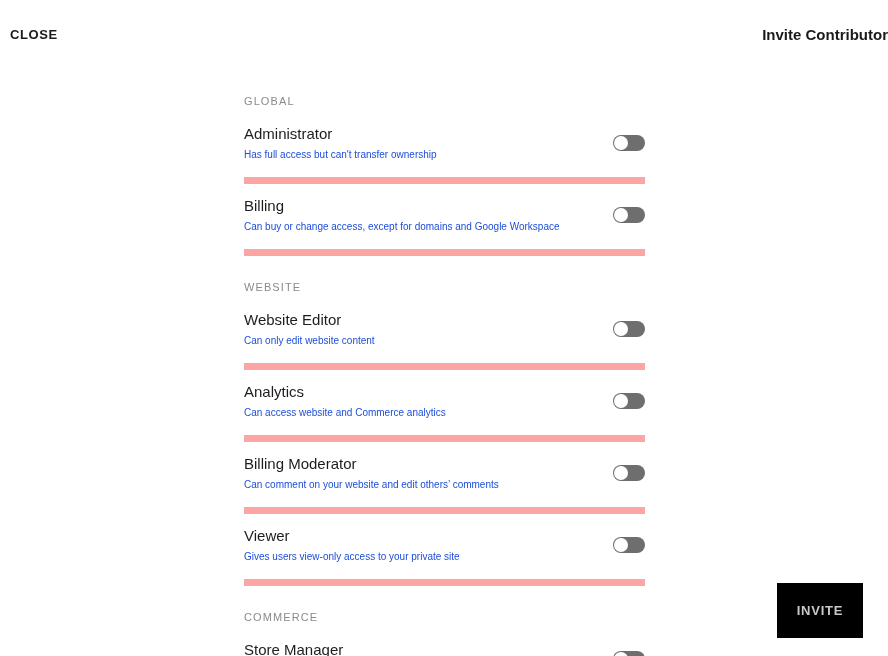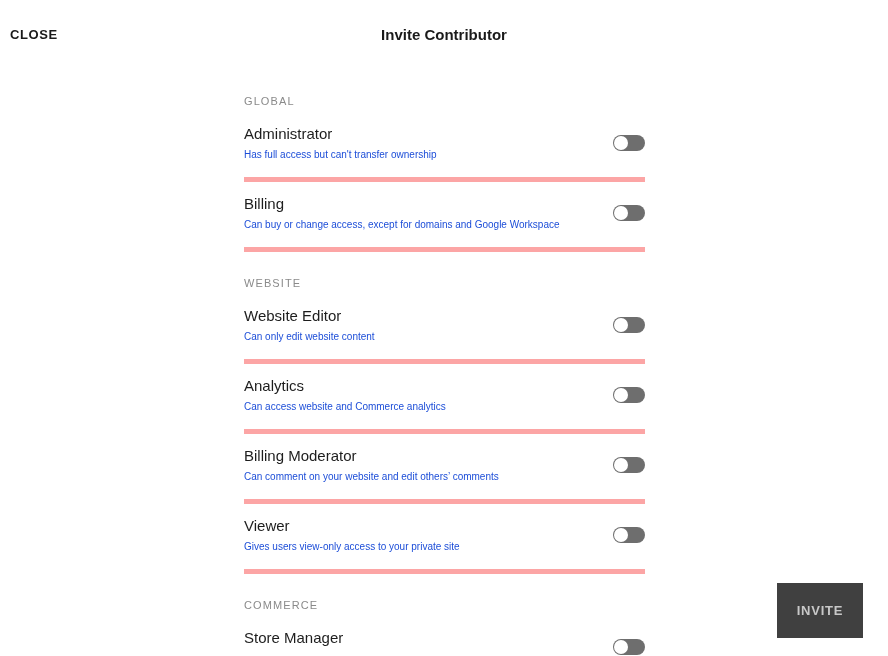--- a/index.html
+++ b/index.html
@@ -36,21 +36,21 @@
     padding: 0;
     cursor: pointer;
     font-family: "Liberation Sans", sans-serif;
     line-height: 18px;
   }
   .modal-title {
     position: absolute;
     left: 0;
     right: 0;
     top: 25px;
-    text-align: center;
+    text-align: right;
     font-size: 15px;
     font-weight: bold;
     color: #1a1a1a;
     line-height: 20px;
   }
 
   
   .content-column {
     position: absolute;
     left: 244px;
@@ -71,21 +71,21 @@
     padding-bottom: 4px;
   }
   .section:first-child .section-label {
     padding-top: 24px;
   }
 
   .permission-row {
     display: flex;
     align-items: flex-start;
     justify-content: space-between;
-    border-bottom: 5px solid #fca5a5;
+    border-bottom: 7px solid #fca5a5;
     padding: 12px 0 14px 0;
     min-height: 38px;
     box-sizing: border-box;
   }
   .row-text {
     width: 340px;
     flex: 0 0 auto;
   }
   .row-title {
     font-size: 15px;
@@ -121,21 +121,21 @@
     background: #ffffff;
   }
 
   
   .invite-button {
     position: absolute;
     left: 777px;
     top: 583px;
     width: 86px;
     height: 55px;
-    background: #404040;
+    background: #000000;
     border: none;
     color: #c8c8c8;
     font-size: 13px;
     font-weight: bold;
     letter-spacing: 0.8px;
     font-family: "Liberation Sans", sans-serif;
     cursor: default;
     display: flex;
     align-items: center;
     justify-content: center;

